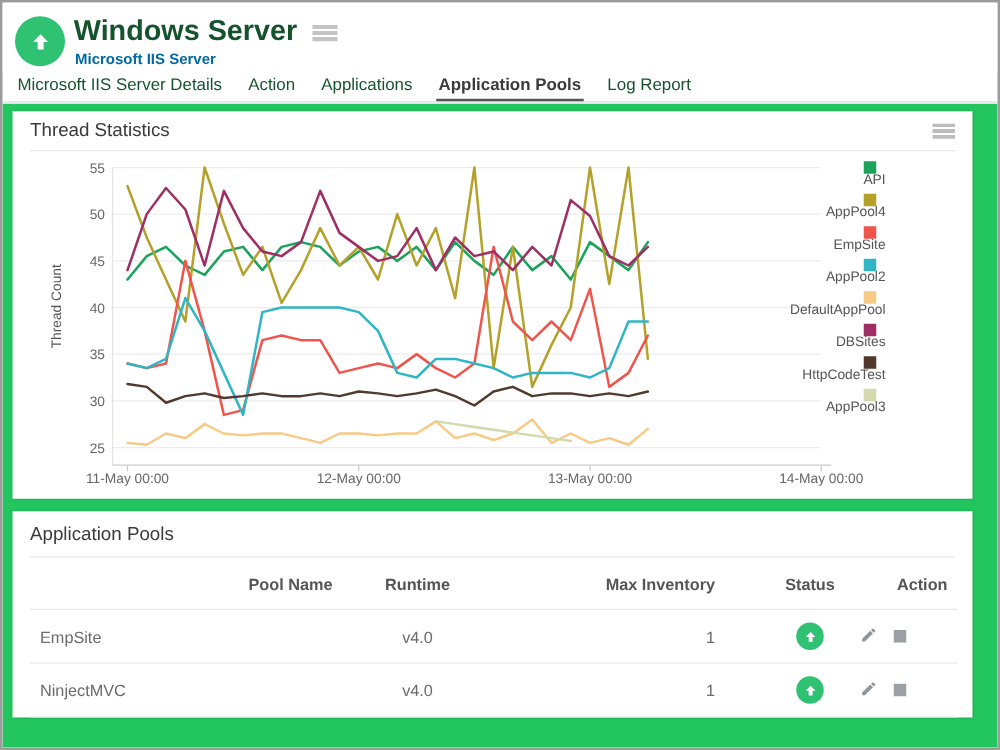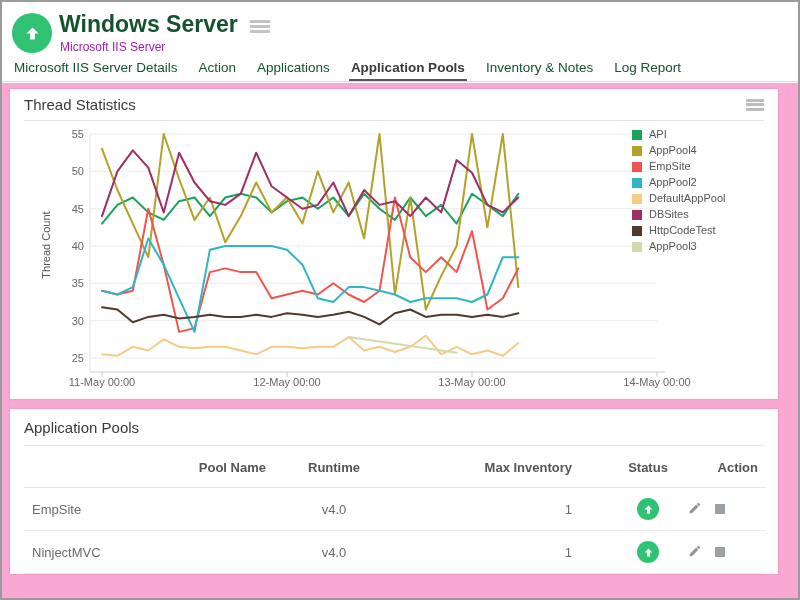--- a/index.html
+++ b/index.html
@@ -31,40 +31,40 @@
 
   
   .tabbar {
     height:24px; border-bottom:1px solid #dcdcdc; padding-left:10px;
     display:flex; gap:17px; align-items:flex-end; white-space:nowrap;
   }
   .tab { font-size:13.5px; color:#14532d; padding:0 2px 6px 2px; }
   .tab.active { color:#3a3a3a; font-weight:bold; border-bottom:2px solid #555; padding-bottom:4px; }
 
   
-  .content { position:absolute; top:81px; left:0; right:0; bottom:0; background:#f9a8d4; padding:6px 20px 0 8px; }
+  .content { position:absolute; top:81px; left:0; right:0; bottom:0; background:#22c55e; padding:6px 20px 0 8px; }
   .panel { background:#fff; box-shadow:0 0 2px rgba(0,0,0,0.18); margin-bottom:10px; }
   .panel-head { display:flex; justify-content:space-between; align-items:center; padding:7px 14px; }
   .panel-title { font-size:15px; color:#3a3a3a; }
   .burger-sm {
     width:18px; height:12px;
     background:linear-gradient(to bottom,#bdbdbd 0 3px,transparent 3px 4.5px,#bdbdbd 4.5px 7.5px,transparent 7.5px 9px,#bdbdbd 9px 12px);
   }
   .divider { border-bottom:1px solid #e6e6e6; margin:0 14px; }
 
   
   .chart-wrap { position:relative; height:278px; }
   .chart-wrap svg { position:absolute; left:0; top:0; }
   .chart-wrap svg text { font-family:"Liberation Sans",sans-serif; font-size:11px; fill:#666; }
   .y-axis-label {
     position:absolute; left:-24px; top:118px; width:120px; text-align:center;
     transform:rotate(-90deg); font-size:11px; color:#555;
   }
   .legend { position:absolute; left:622px; top:8px; }
-  .legend-item { display:flex; align-items:flex-end; margin-bottom:5px; }
+  .legend-item { display:flex; align-items:flex-end; margin-bottom:5px;flex-direction:column; }
   .legend-swatch { width:10px; height:10px; margin-right:7px; flex:0 0 auto; }
   .legend-label { font-size:11px; color:#555; line-height:11px; }
 
   
   .pools-table { margin:0 14px 14px; width:742px; border-collapse:collapse; table-layout:fixed; }
   .pools-table th {
     font-size:13px; font-weight:bold; color:#555; text-align:right;
     padding:14px 8px 12px; border-bottom:1px solid #e6e6e6;
   }
   .pools-table td { font-size:13px; color:#6b6b6b; padding:10px 8px; border-bottom:1px solid #ececec; }
@@ -88,29 +88,28 @@
 <div class="app-header" data-interactable="false">
   <div class="avatar" data-interactable="false" style="background: rgb(47, 194, 115);">
     <svg viewBox="0 0 24 24" data-interactable="false">
       <path d="M12 3.5 L20.5 12 H15.4 V20.5 H8.6 V12 H3.5 Z" fill="#fff"></path>
     </svg>
   </div>
   <div class="title-row">
     <span class="app-title" data-interactable="false">Windows Server</span>
     <span class="burger burger-lg" data-interactable="true"></span>
   </div>
-  <a class="app-subtitle" data-interactable="true" style="color: #a21caf;">Microsoft IIS Server</a>
+  <a class="app-subtitle" data-interactable="true" style="color: #0369a1; font-weight: bold;">Microsoft IIS Server</a>
 </div>
 
 <div class="tabbar" data-interactable="false">
   <span class="tab" data-interactable="true">Microsoft IIS Server Details</span>
   <span class="tab" data-interactable="true">Action</span>
   <span class="tab" data-interactable="true">Applications</span>
   <span class="tab active" data-interactable="true">Application Pools</span>
-  <span class="tab" data-interactable="true">Inventory &amp; Notes</span>
   <span class="tab" data-interactable="true">Log Report</span>
 </div>
 
 <div class="content" data-interactable="false">
 
   <div class="panel" data-interactable="false">
     <div class="panel-head">
       <span class="panel-title" data-interactable="false">Thread Statistics</span>
       <span class="burger burger-sm" data-interactable="true"></span>
     </div>

